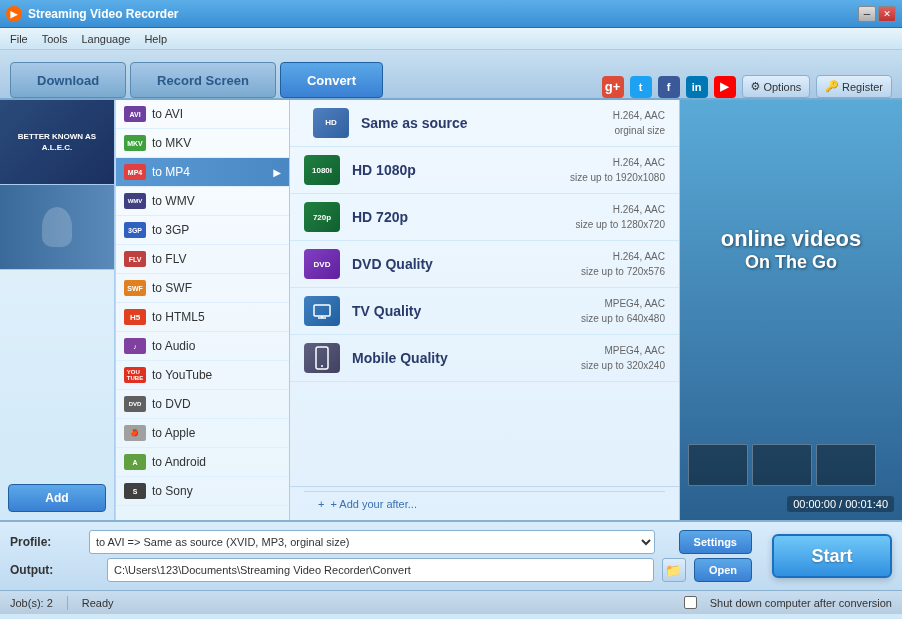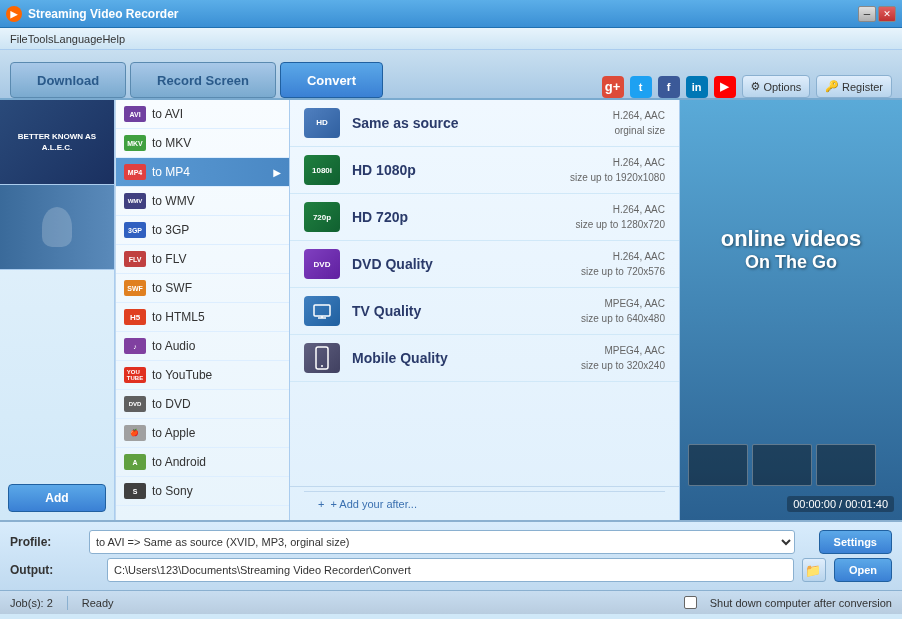--- a/index.html
+++ b/index.html
@@ -65,20 +65,21 @@
       background: linear-gradient(to bottom, #e8f4fc, #cce4f4);
       height: 22px;
       display: flex;
       align-items: center;
       padding: 0 10px;
       border-bottom: 1px solid #aaccee;
       justify-content: space-between;
     }
     .menu-items {
       display: flex;
+      gap: 14px;
     }
     .menu-item {
       color: #333;
       font-size: 11px;
       cursor: pointer;
     }
 
     
     .toolbar {
       background: linear-gradient(to bottom, #c8dff0, #a8c8e4);
@@ -276,21 +277,21 @@
       height: 30px;
       border-radius: 4px;
       display: flex;
       align-items: center;
       justify-content: center;
       font-size: 9px;
       font-weight: bold;
       color: white;
       flex-shrink: 0;
     }
-    .sfi-source { background: linear-gradient(135deg, #5080c0, #3060a0); font-size: 8px; text-align: center; line-height: 1.2; }
+    .sfi-source { background: linear-gradient(135deg, #5080c0, #3060a0); font-size: 8px; text-align: center; line-height: 1.2; margin-left: 9px; }
     .sfi-hd1080 { background: linear-gradient(135deg, #208040, #106030); }
     .sfi-hd720 { background: linear-gradient(135deg, #208040, #106030); }
     .sfi-dvd { background: linear-gradient(135deg, #8040c0, #6020a0); }
     .sfi-tv { background: linear-gradient(135deg, #4080c0, #2060a0); }
     .sfi-mobile { background: linear-gradient(135deg, #606080, #404060); }
     .subformat-label {
       font-size: 14px;
       font-weight: bold;
       color: #2a3a6a;
       flex: 1;
@@ -762,20 +763,23 @@
       <div class="output-row">
         <span class="output-label">Output:</span>
         <input class="output-path" type="text" value="C:\Users\123\Documents\Streaming Video Recorder\Convert" style="">
         <div class="folder-btn">
           <span>📁</span>
         </div>
         <button class="open-btn">Open</button>
       </div>
 
     </div>
+    <div class="start-container">
+      <button class="start-btn">Start</button>
+    </div>
   </div>
 </div>
 
 <div class="status-bar">
   <span>Job(s): 2</span>
   <div class="status-divider"></div>
   <span>Ready</span>
   <div class="shutdown-check">
     <div class="checkbox"></div>
     <span>Shut down computer after conversion</span>

